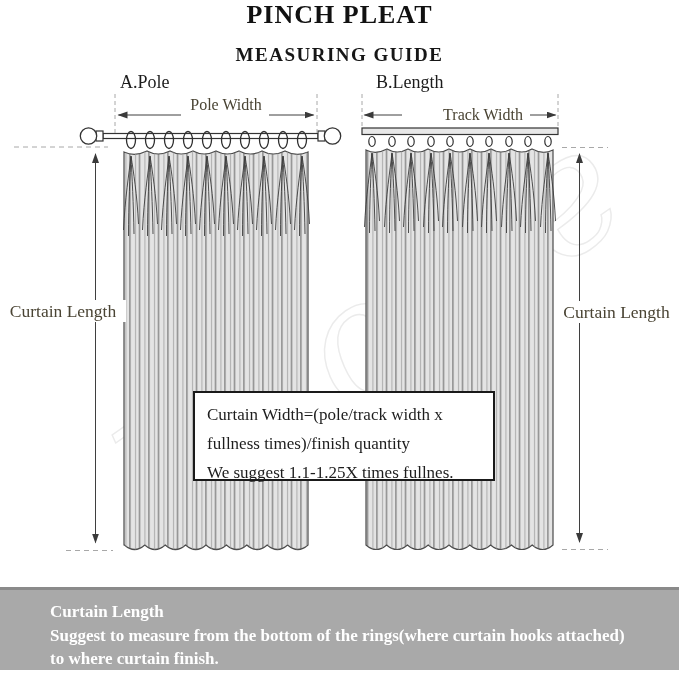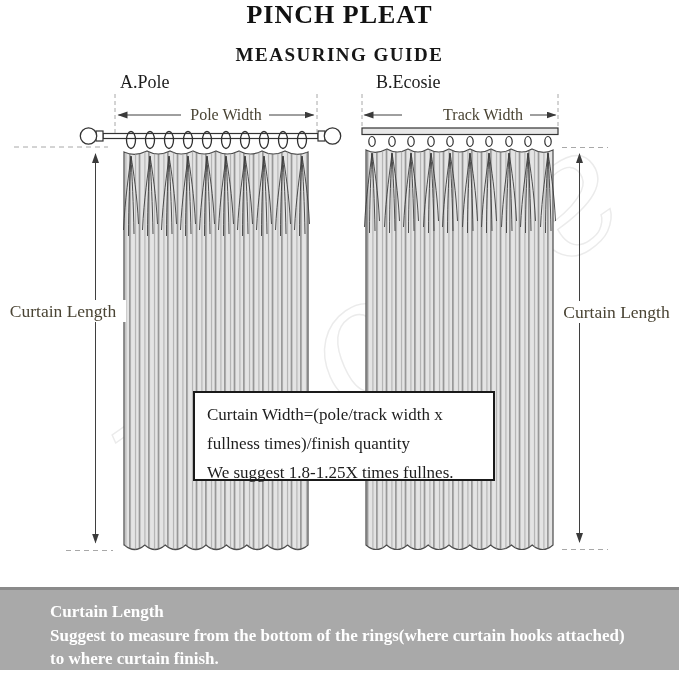--- a/index.html
+++ b/index.html
@@ -7,21 +7,21 @@
         font-family:"Liberation Serif",serif;}
   .abs{position:absolute;}
   .title{top:0;left:0;width:679px;text-align:center;font-weight:bold;font-size:26px;
          letter-spacing:1px;color:#111;}
   .subtitle{top:44px;left:0;width:679px;text-align:center;font-weight:bold;font-size:19px;
             letter-spacing:1.5px;color:#161616;}
   .variant{top:72px;font-size:18px;color:#1c1c1c;}
   .variant.a{left:120px;text-align:right;}
   .variant.b{left:376px;}
   .mlabel{font-size:16px;color:var(--label,#4a4434);background:#fff;text-align:center;line-height:18px;}
-  .pw{left:183px;top:106px;width:86px;}
+  .pw{left:183px;top:96px;width:86px;}
   .tw{left:402px;top:106px;width:94px;margin-left:34px;}
   .cl{font-size:17.5px;padding:2px 0;}
   .cl.left{left:0;top:300px;width:126px;}
   .cl.right{left:554px;top:301px;width:125px;}
   .formula{left:193px;top:391px;width:302px;height:90px;background:#fff;border:2px solid #1a1a1a;
            box-sizing:border-box;padding:7px 0 0 12px;font-size:17px;color:#1d1d1d;line-height:29px;}
   .footer{left:0;top:587px;width:679px;height:83px;background:var(--band_bg,#a9a9a9);
           border-top:3px solid #8a8a8a;box-sizing:border-box;color:var(--band_text,#ffffff);
           font-weight:bold;font-size:17px;line-height:23.5px;padding:10px 36px 0 50px;}
   .footer .body{max-width:596px;}
@@ -168,31 +168,31 @@
       <line x1="562" y1="147.5" x2="608" y2="147.5" stroke="#a8a8a8" stroke-dasharray="5 4"></line>
       <line x1="579.5" y1="154" x2="579.5" y2="542" marker-start="url(#arr)" marker-end="url(#arr)"></line>
       <line x1="562" y1="549.5" x2="608" y2="549.5" stroke="#a8a8a8" stroke-dasharray="5 4"></line>
     </g>
   </svg>
 
   <div class="abs title">PINCH PLEAT</div>
   <div class="abs subtitle">MEASURING GUIDE</div>
 
   <div class="abs variant a">A.Pole</div>
-  <div class="abs variant b">B.Ecosie</div>
+  <div class="abs variant b">B.Length</div>
 
   <div class="abs mlabel pw">Pole Width</div>
   <div class="abs mlabel tw">Track Width</div>
   <div class="abs mlabel cl left">Curtain Length</div>
   <div class="abs mlabel cl right">Curtain Length</div>
 
   <div class="abs formula">
     <div>Curtain Width=(pole/track width x</div>
     <div>fullness times)/finish quantity</div>
-    <div>We suggest 1.8-1.25X times fullnes.</div>
+    <div>We suggest 1.1-1.25X times fullnes.</div>
   </div>
 
   <div class="abs footer">
     <div>Curtain Length</div>
     <div class="body">Suggest to measure from the bottom of the rings(where curtain hooks attached) to where curtain finish.</div>
   </div>
 
 </div>
 
 </body></html>

